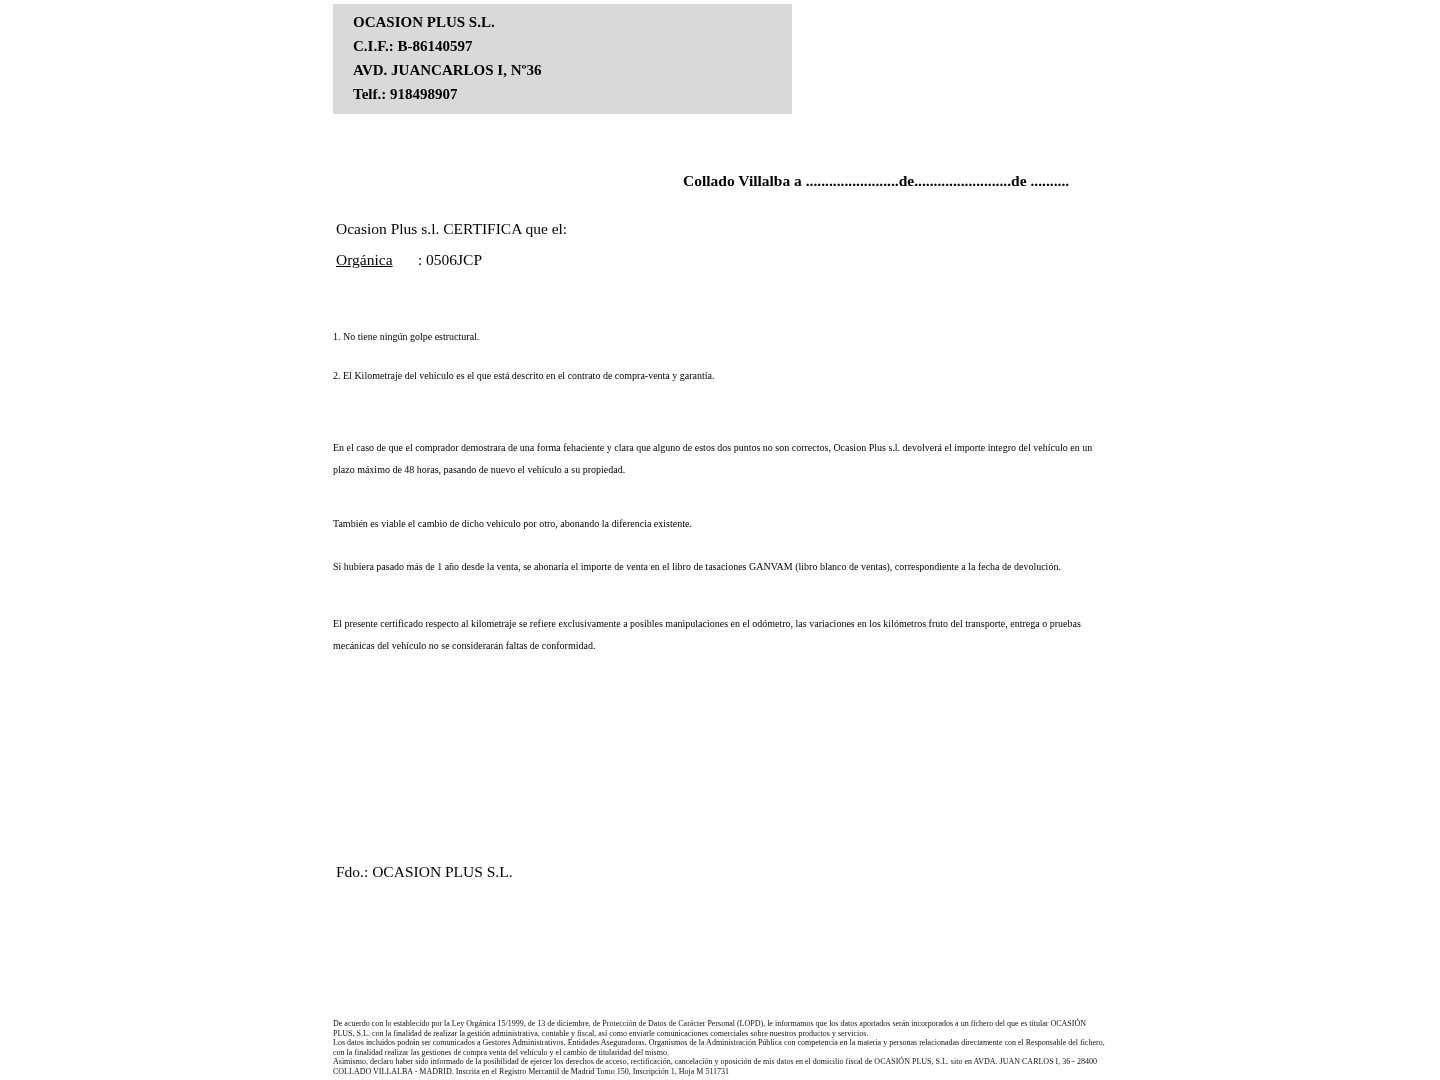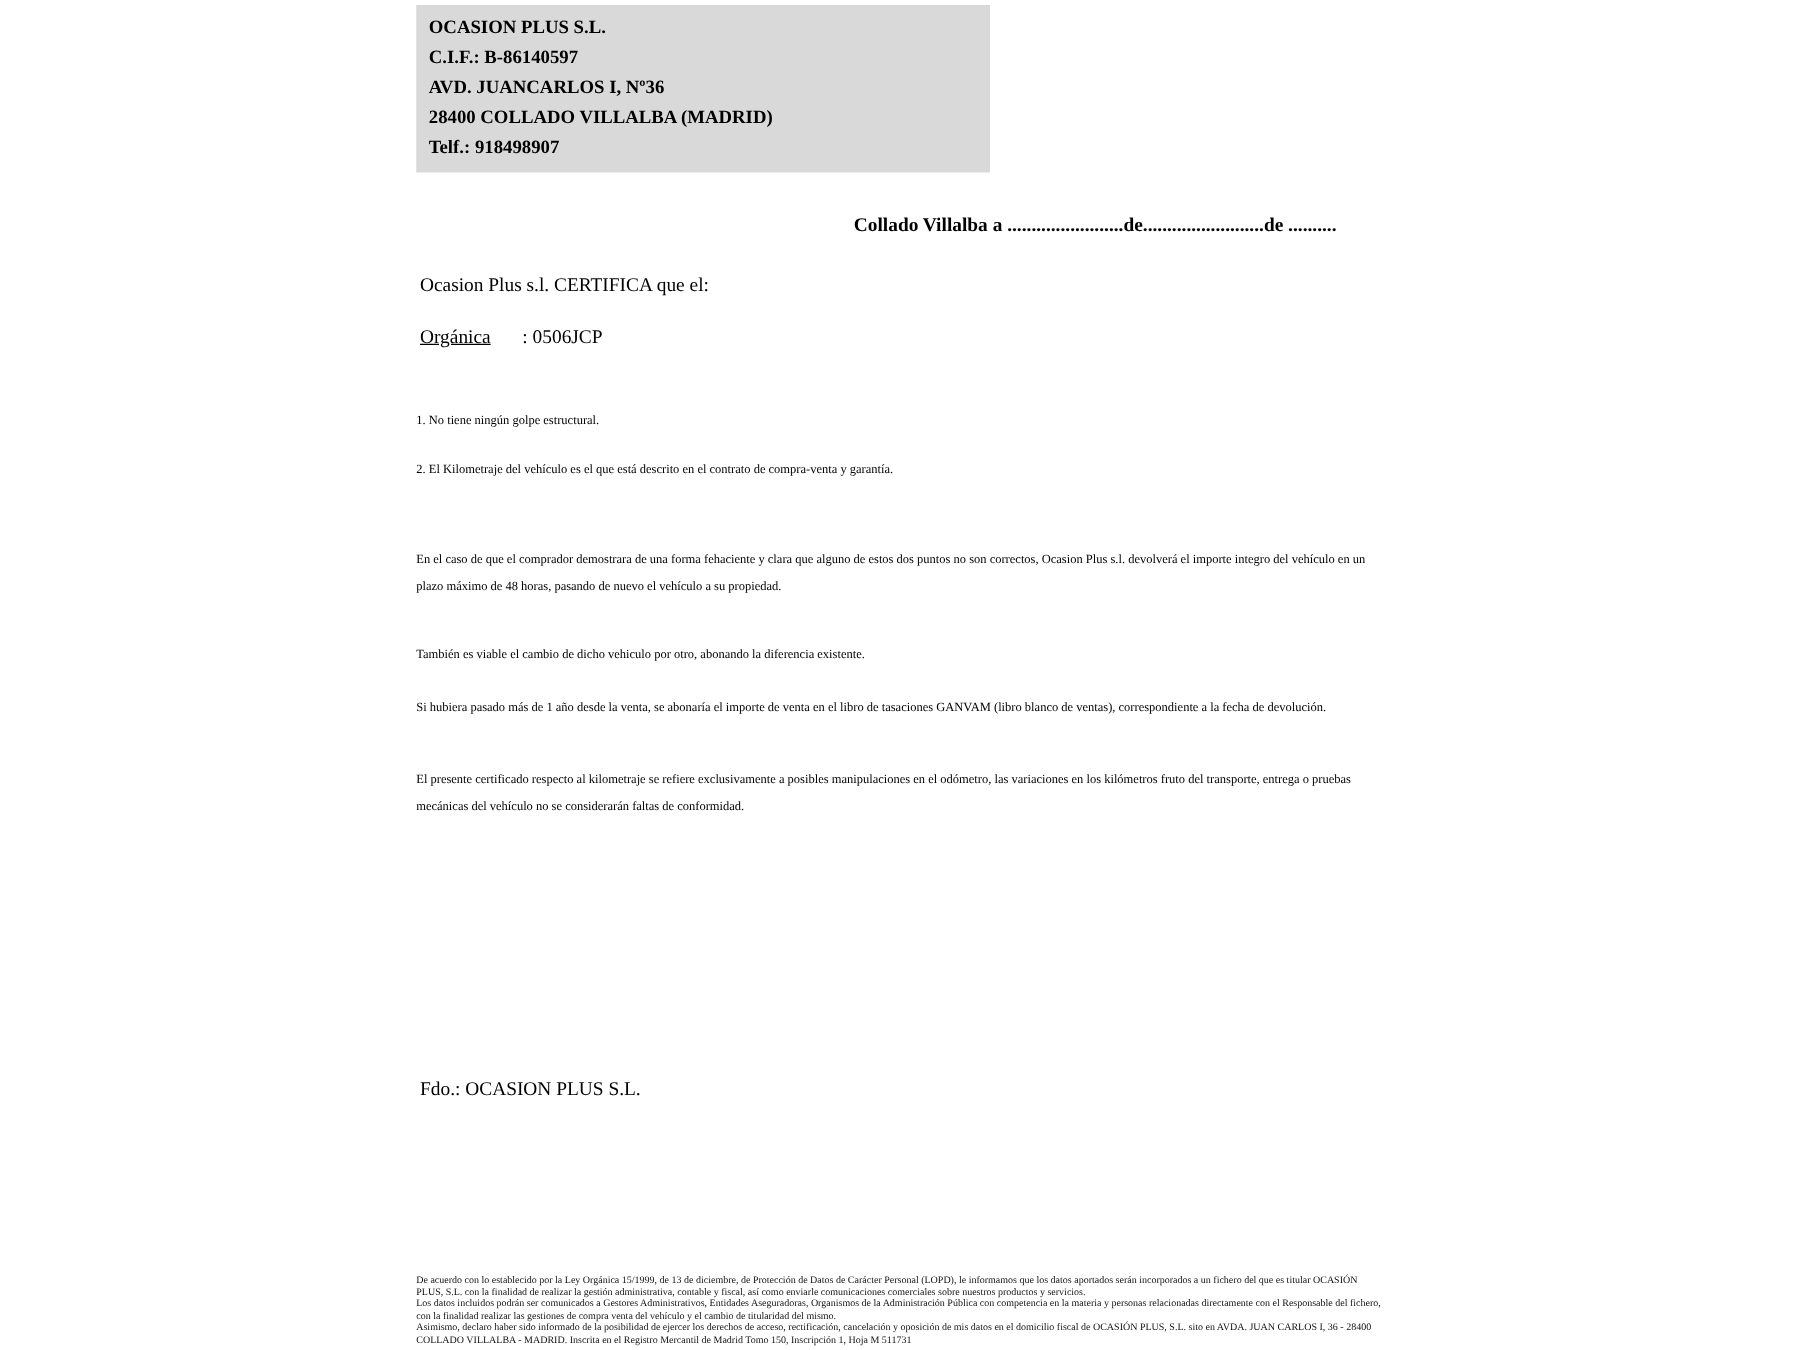--- a/index.html
+++ b/index.html
@@ -15,21 +15,21 @@
     color: #000000;
     overflow: hidden;
   }
   .abs { position: absolute; }
 
   .header-box {
     left: 333px;
     top: 4px;
     width: 459px;
     background: #d9d9d9;
-    padding: 6px 6px 8px 10px;
+    padding: 6px 6px 8px 20px;
     box-sizing: border-box;
   }
   .header-box .hline {
     font-weight: bold;
     font-size: 15px;
     line-height: 24px;
     white-space: nowrap;
   }
 
   .date-line {
@@ -40,21 +40,21 @@
     font-weight: bold;
   }
 
   .certify-block {
     left: 336px;
     top: 217px;
     width: 700px;
     font-size: 15.5px;
     line-height: 23px;
   }
-  .certify-intro { margin-bottom: 18px; }
+  .certify-intro { margin-bottom: 8px; }
   .field-row { height: 23px; }
   .field-label {
     display: inline-block;
     width: 78px;
     text-decoration: underline;
   }
   .field-value { display: inline; }
 
   .body-par {
     left: 333px;
@@ -85,21 +85,20 @@
   }
   .legal-footer .lf-par { margin: 0 0 0 0; }
 </style>
 </head>
 <body>
 
 <div class="abs header-box">
   <div class="hline">OCASION PLUS S.L.</div>
   <div class="hline">C.I.F.: B-86140597</div>
   <div class="hline">AVD. JUANCARLOS I, Nº36</div>
-  <div class="hline">28400 COLLADO VILLALBA (MADRID)</div>
   <div class="hline">Telf.: 918498907</div>
 </div>
 
 <div class="abs date-line">Collado Villalba a ........................de.........................de ..........</div>
 
 <div class="abs certify-block">
   <div class="certify-intro">Ocasion Plus s.l. CERTIFICA que el:</div>
   <div class="field-row">
     <span class="field-label">Orgánica</span>
     <span class="field-value">: 0506JCP</span>

